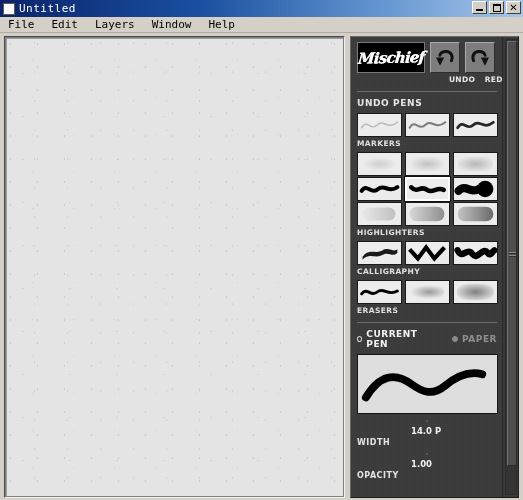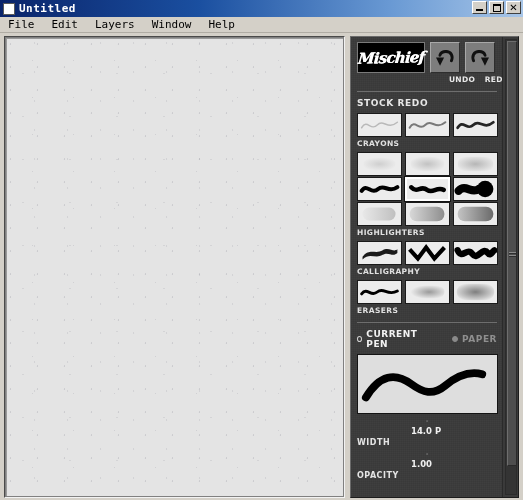--- a/index.html
+++ b/index.html
@@ -28,21 +28,21 @@
     margin-left: 3px; margin-right: 4px;
     background: #ffffff;
     border: 1px solid #5a5a5a;
     box-sizing: border-box;
     flex: none;
   }
   #title-text {
     color: #ffffff;
     font-family: "DejaVu Sans Mono", monospace;
     font-size: 11px;
-    font-weight: bold;
+    font-weight: normal;
     letter-spacing: 0.5px;
     white-space: nowrap;
   }
   #title-buttons {
     position: absolute; right: 2px; top: 1px;
     display: flex; gap: 2px;
   }
   .tb-btn {
     width: 15px; height: 13px;
     background: #d4d0c8;
@@ -353,40 +353,40 @@
               <path d="M11 5 C15 5 17 7 17.5 9" stroke="#111" stroke-width="3.2" fill="none" stroke-linecap="round"></path>
               <polygon points="17.4,20.5 13,11.5 21.8,11.5" fill="#111"></polygon>
             </svg>
           </div>
           <div class="ur-label">REDO</div>
         </div>
       </div>
 
       <div class="divider"></div>
 
-      <div class="section-title">STOCK REDO</div>
+      <div class="section-title">UNDO PENS</div>
 
       <div class="swatch-row">
         <div class="swatch">
           <svg viewBox="0 0 45 24">
               <path d="M3 15 C9 5 13 19 20 12 C27 5 31 18 42 9" stroke="#b9b9b9" stroke-width="1.6" fill="none" stroke-linecap="round"></path>
             </svg>
         </div>
         <div class="swatch">
           <svg viewBox="0 0 45 24">
               <path d="M3 15 C9 5 13 19 20 12 C27 5 31 18 42 9" stroke="#7a7a7a" stroke-width="2.2" fill="none" stroke-linecap="round"></path>
             </svg>
         </div>
         <div class="swatch">
           <svg viewBox="0 0 45 24">
               <path d="M3 15 C9 5 13 19 20 12 C27 5 31 18 42 9" stroke="#252525" stroke-width="3" fill="none" stroke-linecap="round"></path>
             </svg>
         </div>
       </div>
-      <div class="cat-label">CRAYONS</div>
+      <div class="cat-label">MARKERS</div>
 
       <div class="swatch-row">
         <div class="swatch">
           <svg viewBox="0 0 45 24">
               <defs>
                 <radialGradient id="cg1" cx="50%" cy="50%" r="55%">
                   <stop offset="0%" stop-color="#cfcfcf"></stop>
                   <stop offset="100%" stop-color="#ececec"></stop>
                 </radialGradient>
               </defs>

